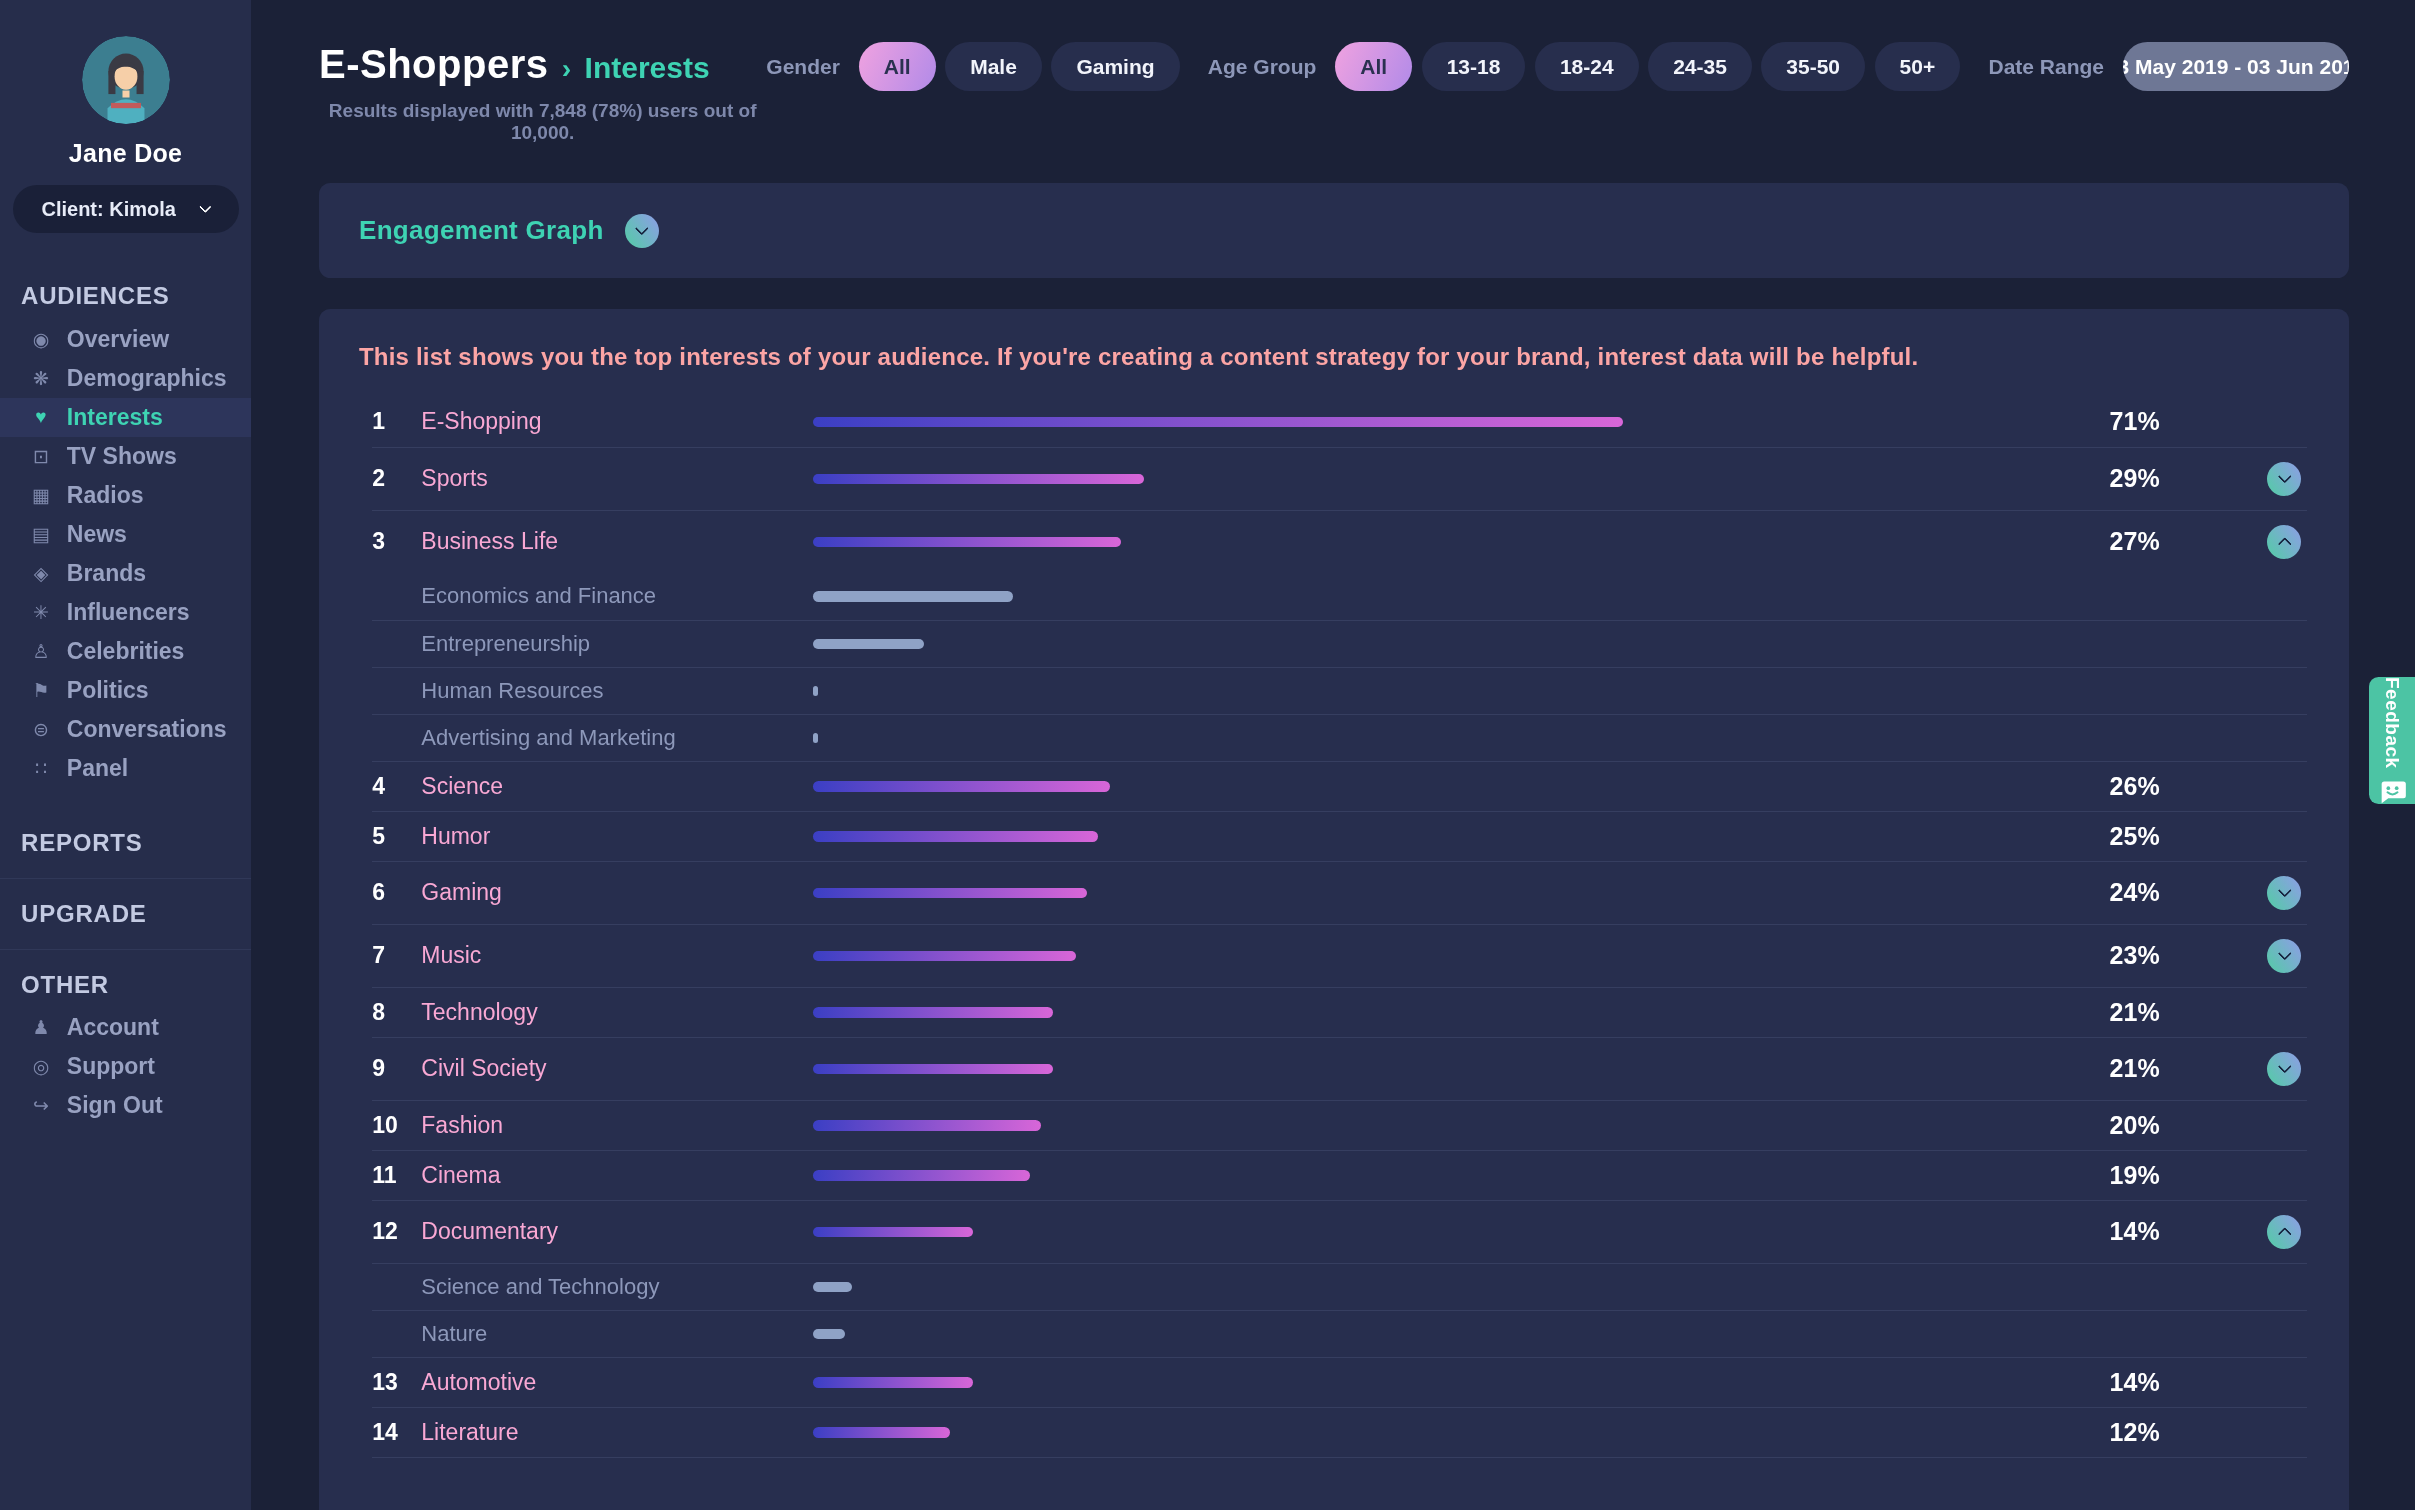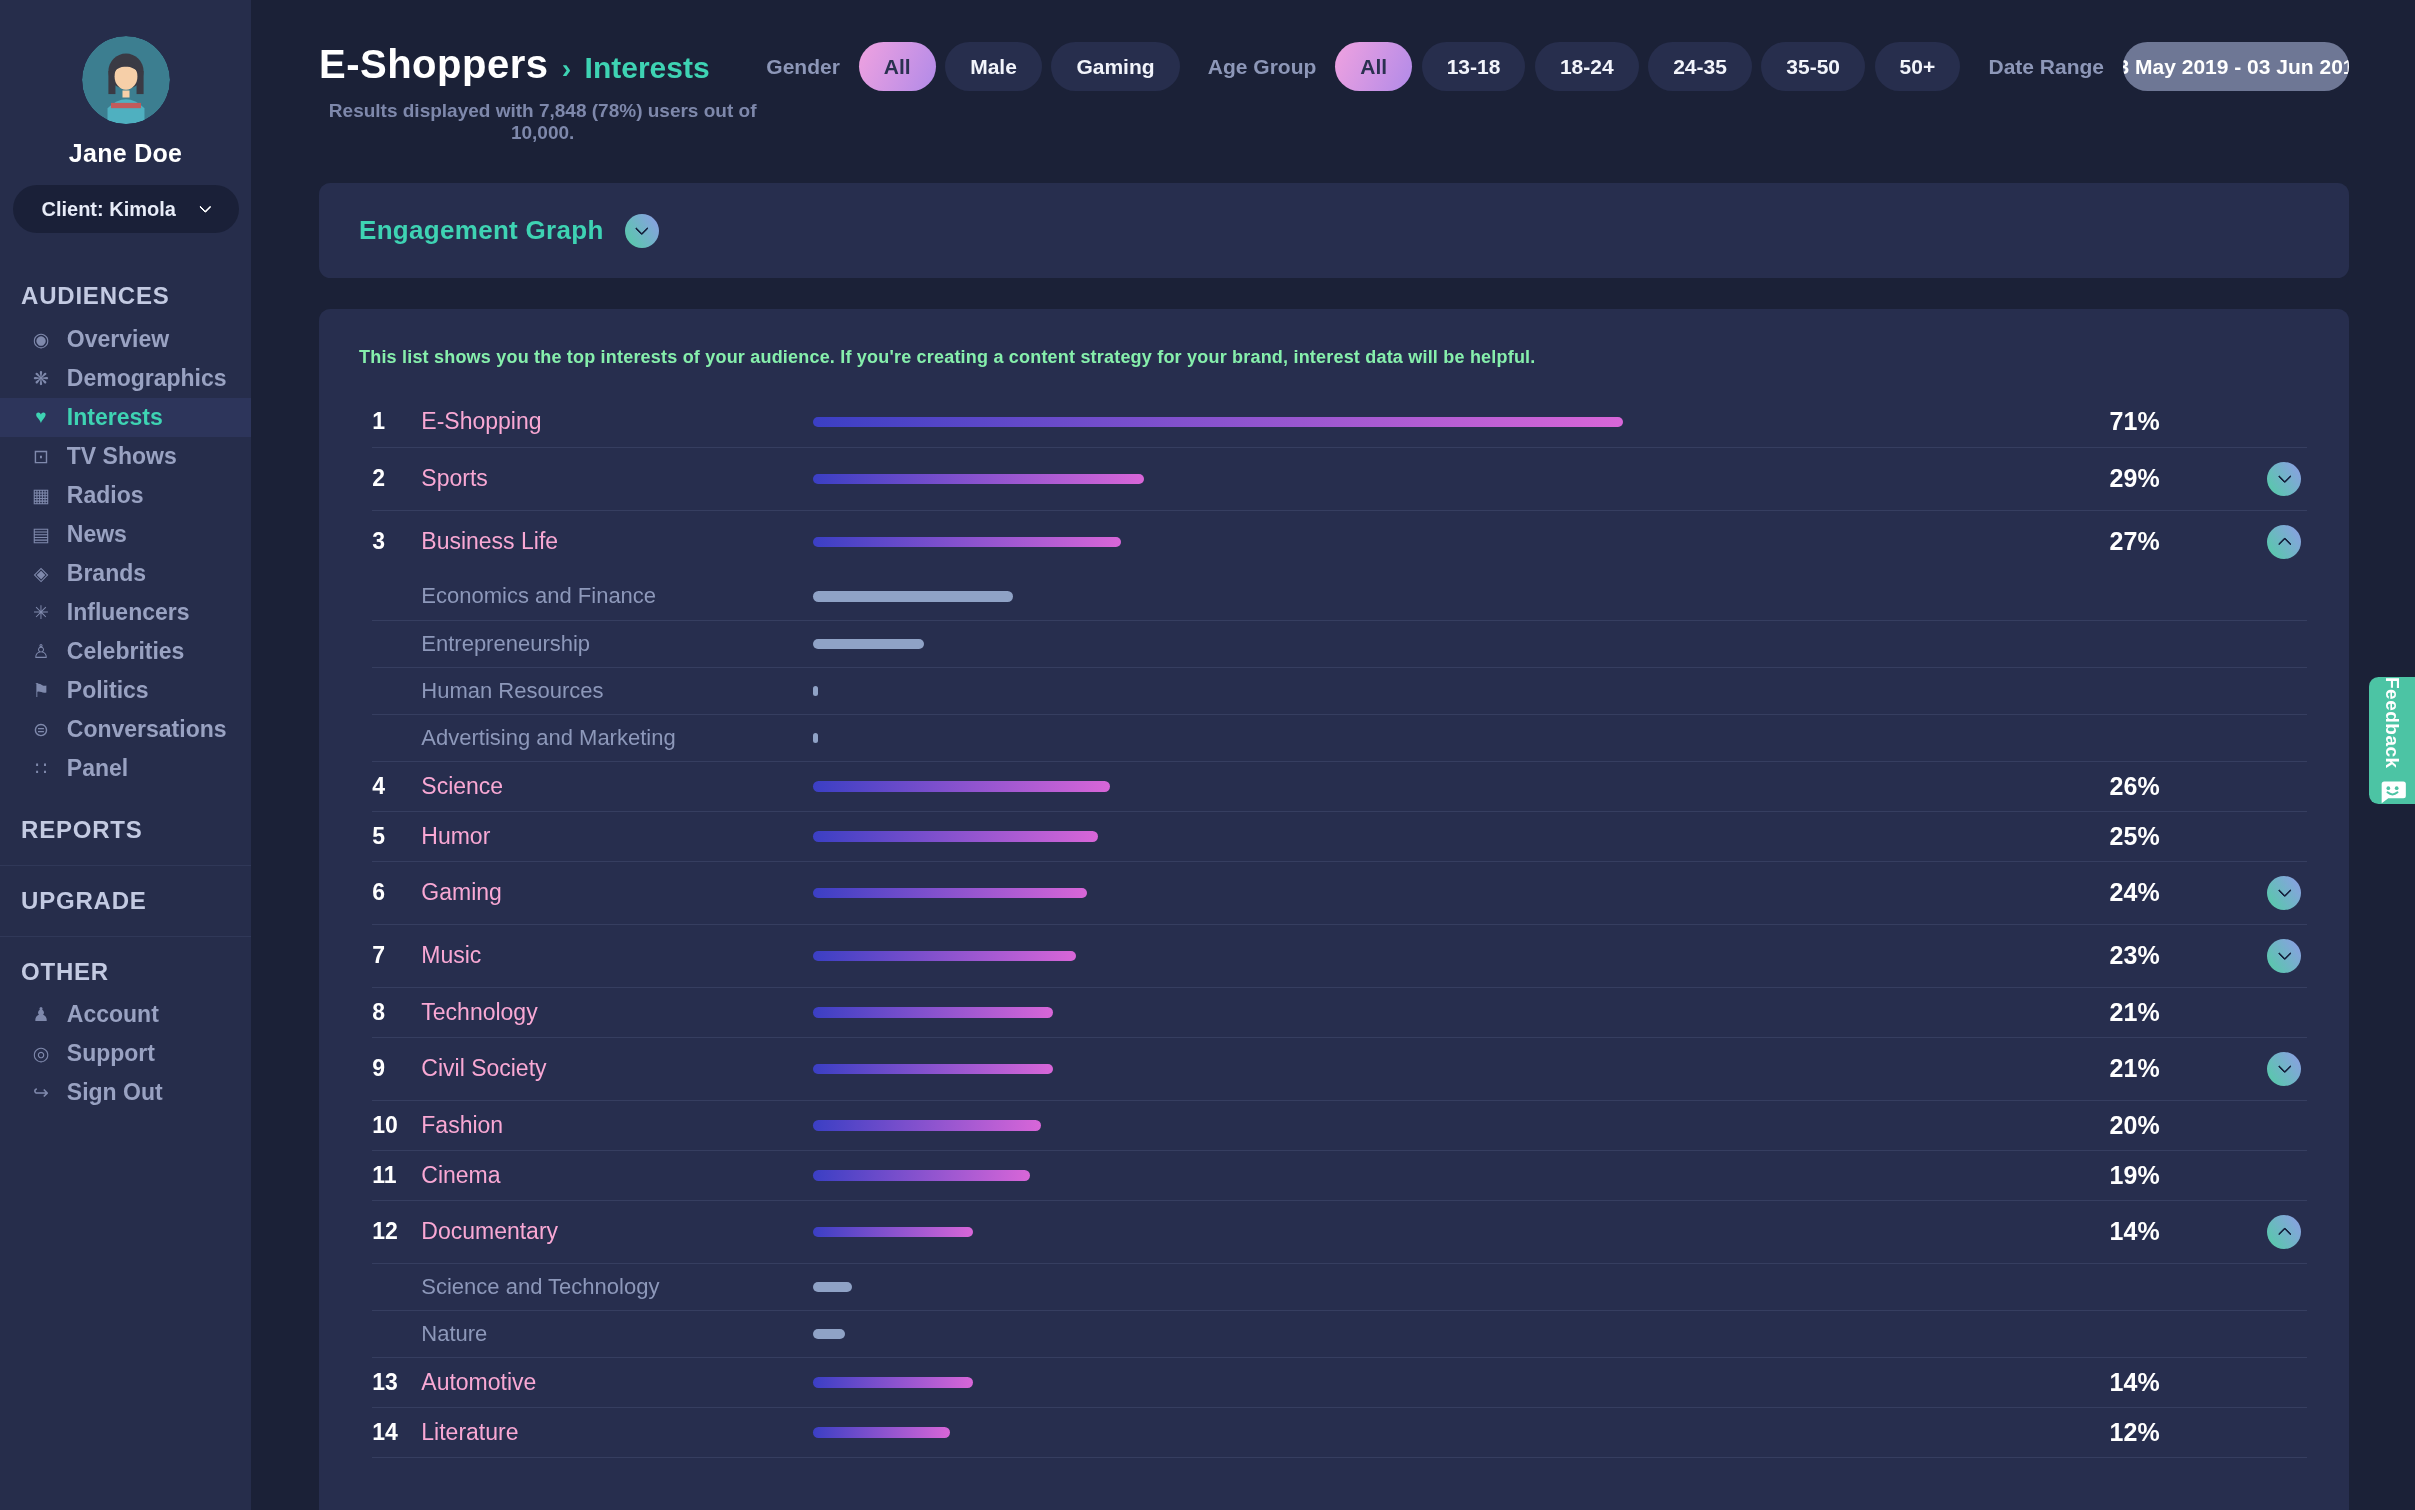--- a/index.html
+++ b/index.html
@@ -18,21 +18,21 @@
     width:226px; height:48px; margin:17px auto 0; background:#1a2038; border-radius:24px;
     display:flex; align-items:center; justify-content:center; gap:25px;
     font-size:20px; color:#e8ecf8; font-weight:bold; cursor:pointer;
   }
   .chev { display:inline-block; width:9.5px; height:9.5px;
     border-right:2.9px solid #15203c; border-bottom:2.9px solid #15203c; border-radius:1.9px; }
   .chev.down { transform:rotate(45deg) translate(-1.9px,-1.9px); }
   .chev.up { transform:rotate(-135deg) translate(-1.9px,-1.9px); }
   .chev.white { border-color:#fff; width:8.6px; height:8.6px; border-width:2.4px; }
 
-  .nav-section { margin-top:28px; }
+  .nav-section { margin-top:41px; }
   .nav-section.first { margin-top:49px; }
   .nav-section.divider-top { border-top:1px solid #303858; padding-top:21px; margin-top:21px; }
   .nav-header { padding-left:21px; font-size:24px; font-weight:bold; color:#c3cae2; letter-spacing:0.8px; margin-bottom:9.5px; }
   .nav-item { height:39px; display:flex; align-items:center; padding-left:28.5px; cursor:pointer; color:#99a2c2; }
   .nav-item .icon { width:25px; font-size:19px; text-align:center; margin-right:13.3px; color:#7f89ac; }
   .nav-item .lbl { font-size:23px; font-weight:600; }
   .nav-item.active { background:#2d355b; color:#3ed3b3; }
   .nav-item.active .icon { color:#3ed3b3; }
 
   
@@ -57,21 +57,21 @@
   .card { background:#272e4e; border-radius:11.4px; }
   .engagement-card { margin-top:39px; height:95px; display:flex; align-items:center; padding:0 40px; gap:21px; }
   .engagement-title { color:#3ed3b3; font-size:26px; font-weight:bold; letter-spacing:0.3px; }
   .circle-btn {
     width:34px; height:34px; border-radius:50%; border:none; cursor:pointer;
     background:linear-gradient(55deg,#52cda4,#8f9ce8);
     display:flex; align-items:center; justify-content:center;
   }
 
   .list-card { margin-top:31px; padding:34px 42px 23px 40px; min-height:1265px; }
-  .description { font-size:18px; font-weight:600; color:#86efac; line-height:28.5px; letter-spacing:0.2px; }
+  .description { font-size:24px; font-weight:600; color:#fca5a5; line-height:28.5px; letter-spacing:0.2px; }
   .rows { margin-top:25px; padding-left:13.3px; }
   .row { display:flex; align-items:center; }
   .row.divided { border-top:1px solid #363e60; }
   .row.h-main { height:50px; }
   .row.h-chev { height:63px; }
   .row.h-sub  { height:47px; }
   .col-rank { width:49px; font-size:23px; font-weight:bold; color:#fff; }
   .col-label { width:392px; font-size:23px; font-weight:400; color:#f9a8d4; }
   .row.h-sub .col-label { color:#8d98ba; font-size:22px; font-weight:500; }
   .col-bar { flex:1; display:flex; align-items:center; }

